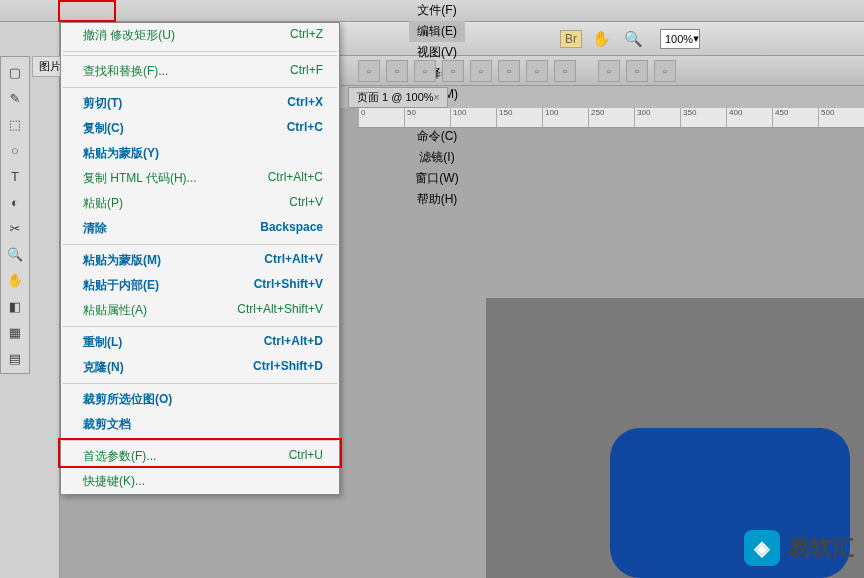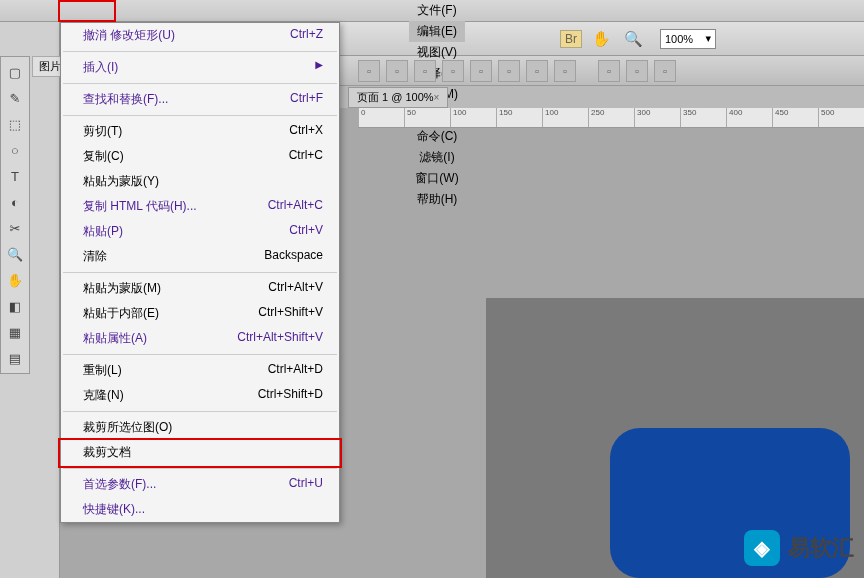--- a/index.html
+++ b/index.html
@@ -2,36 +2,36 @@
 <html><head>
 <meta charset="utf-8">
 <style>
 * { margin: 0; padding: 0; box-sizing: border-box; font-family: "Microsoft YaHei", Arial, sans-serif; }
 body { width: 864px; height: 578px; overflow: hidden; background: #a8a8a8; position: relative; }
 .menubar { height: 22px; background: linear-gradient(#d8d8d8,#c8c8c8); display: flex; align-items: center; font-size: 12px; border-bottom: 1px solid #999; padding-left: 10px; flex-direction: column; }
 .menubar .mitem { padding: 2px 8px; cursor: default; }
 .menubar .mitem.open { background: #bcbcbc; }
 .toolbar1 { height: 34px; background: linear-gradient(#e0e0e0,#cacaca); border-bottom: 1px solid #999; display: flex; align-items: center; padding-left: 560px; gap: 8px; }
 .toolbar1 .ticon { width: 24px; height: 24px; display: flex; align-items: center; justify-content: center; color: #555; font-size: 15px; }
-.zoom-box { width: 56px; height: 20px; background: #fff; border: 1px solid #888; font-size: 11px; display: flex; align-items: center; padding: 0 4px; justify-content: space-between; margin-left: 6px; }
+.zoom-box { width: 40px; height: 20px; background: #fff; border: 1px solid #888; font-size: 11px; display: flex; align-items: center; padding: 0 4px; justify-content: space-between; margin-left: 6px; }
 .toolbar2 { height: 30px; background: linear-gradient(#d4d4d4,#bcbcbc); border-bottom: 1px solid #999; display: flex; align-items: center; padding-left: 358px; gap: 6px; }
 .toolbar2 .ticon2 { width: 22px; height: 22px; background: #c0c0c0; border: 1px solid #a0a0a0; display: flex; align-items: center; justify-content: center; font-size: 11px; color: #666; }
 .tab-row { height: 22px; background: #bababa; display: flex; align-items: center; padding-left: 348px; font-size: 11px; }
 .tab { background: #d0d0d0; border: 1px solid #999; padding: 2px 8px; display: flex; align-items: center; }
 .tab .x { font-size: 10px; color: #666; cursor: pointer; }
 .ruler-h { height: 20px; background: #e8e8e8; border-bottom: 1px solid #999; position: absolute; left: 358px; right: 0; top: 108px; display: flex; font-size: 8px; color: #555; overflow: hidden; }
 .ruler-h .tick { flex: 1; border-left: 1px solid #aaa; padding-left: 2px; position: relative; }
 .left-panel { position: absolute; left: 0; top: 22px; width: 60px; height: 556px; background: #d0d0d0; border-right: 1px solid #999; }
 .tool-strip { position: absolute; left: 0; top: 56px; width: 30px; background: #d8d8d8; border: 1px solid #999; display: flex; flex-direction: column; gap: 4px; padding: 4px 2px; align-items: center; }
 .tool-strip .tool { width: 22px; height: 22px; display: flex; align-items: center; justify-content: center; font-size: 13px; color: #444; cursor: pointer; }
 .shape-area { position: absolute; left: 486px; top: 298px; width: 378px; height: 280px; background: #7a7a7a; }
 .blue-rect { position: absolute; left: 610px; top: 428px; width: 240px; height: 150px; background: #1047a0; border-radius: 30px; }
 .dropdown { position: absolute; left: 60px; top: 22px; width: 280px; background: #f4f4f4; border: 1px solid #888; box-shadow: 2px 2px 6px rgba(0,0,0,.3); font-size: 12px; z-index: 100; }
-.dropdown .ditem { display: flex; justify-content: space-between; padding: 4px 16px 4px 22px; cursor: default; color: #4c1d95; }
-.dropdown .ditem.disabled { color: #000000; }
+.dropdown .ditem { display: flex; justify-content: space-between; padding: 4px 16px 4px 22px; cursor: default; color: #15803d; }
+.dropdown .ditem.disabled { color: #0369a1; font-weight: bold; }
 .dropdown .sep { height: 1px; background: #ccc; margin: 3px 2px; }
 .dropdown .arrow { font-size: 10px; }
 .highlight-edit { position: absolute; left: 58px; top: 0; width: 58px; height: 22px; border: 2px solid #d00; z-index: 200; pointer-events: none; }
 .highlight-pref { position: absolute; left: 58px; top: 438px; width: 284px; height: 30px; border: 2px solid #d00; z-index: 200; pointer-events: none; }
 .watermark { position: absolute; right: 10px; bottom: 12px; display: flex; align-items: center; gap: 8px; z-index: 300; }
 .watermark .logo { width: 36px; height: 36px; background: #0099cc; border-radius: 8px; display: flex; align-items: center; justify-content: center; color: #fff; font-size: 20px; font-weight: bold; }
 .watermark .wtext { font-size: 22px; font-weight: bold; color: #444; }
 .br-box { width: 22px; height: 18px; background: #f0d890; border: 1px solid #aa8; font-size: 12px; display: flex; align-items: center; justify-content: center; color: #665; }
 .panel-tab { position: absolute; left: 32px; top: 56px; font-size: 11px; background: #e0e0e0; padding: 2px 6px; border: 1px solid #aaa; }
 </style>
@@ -117,24 +117,20 @@
 
 <div class="shape-area"></div>
 <div class="blue-rect"></div>
 
 <div class="dropdown">
     <div class="ditem">
       <span>撤消 修改矩形(U)</span>
       <span class="">Ctrl+Z</span>
     </div>
     <div class="sep"></div>
-    <div class="ditem">
-      <span>插入(I)</span>
-      <span class="arrow">▶</span>
-    </div>
     <div class="sep"></div>
     <div class="ditem">
       <span>查找和替换(F)...</span>
       <span class="">Ctrl+F</span>
     </div>
     <div class="sep"></div>
     <div class="ditem disabled">
       <span>剪切(T)</span>
       <span class="">Ctrl+X</span>
     </div>

